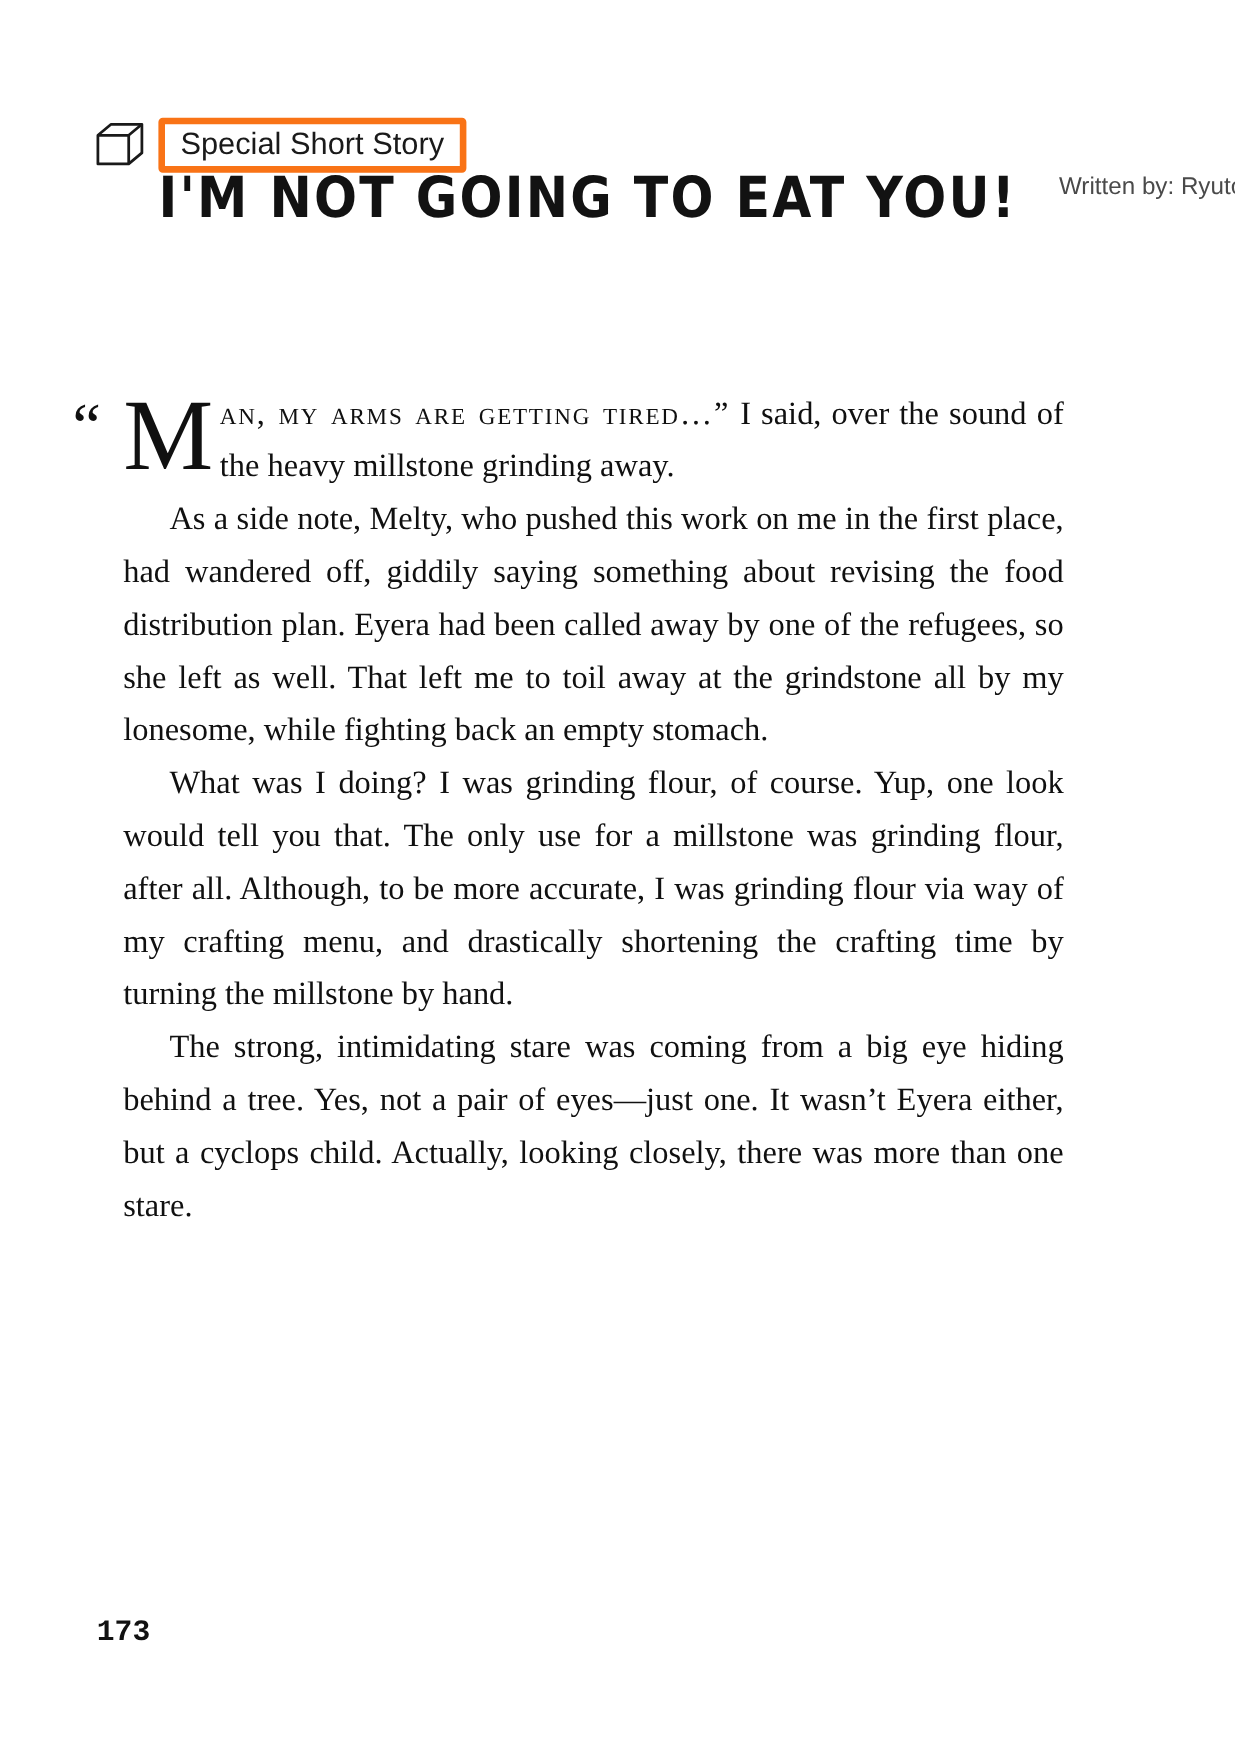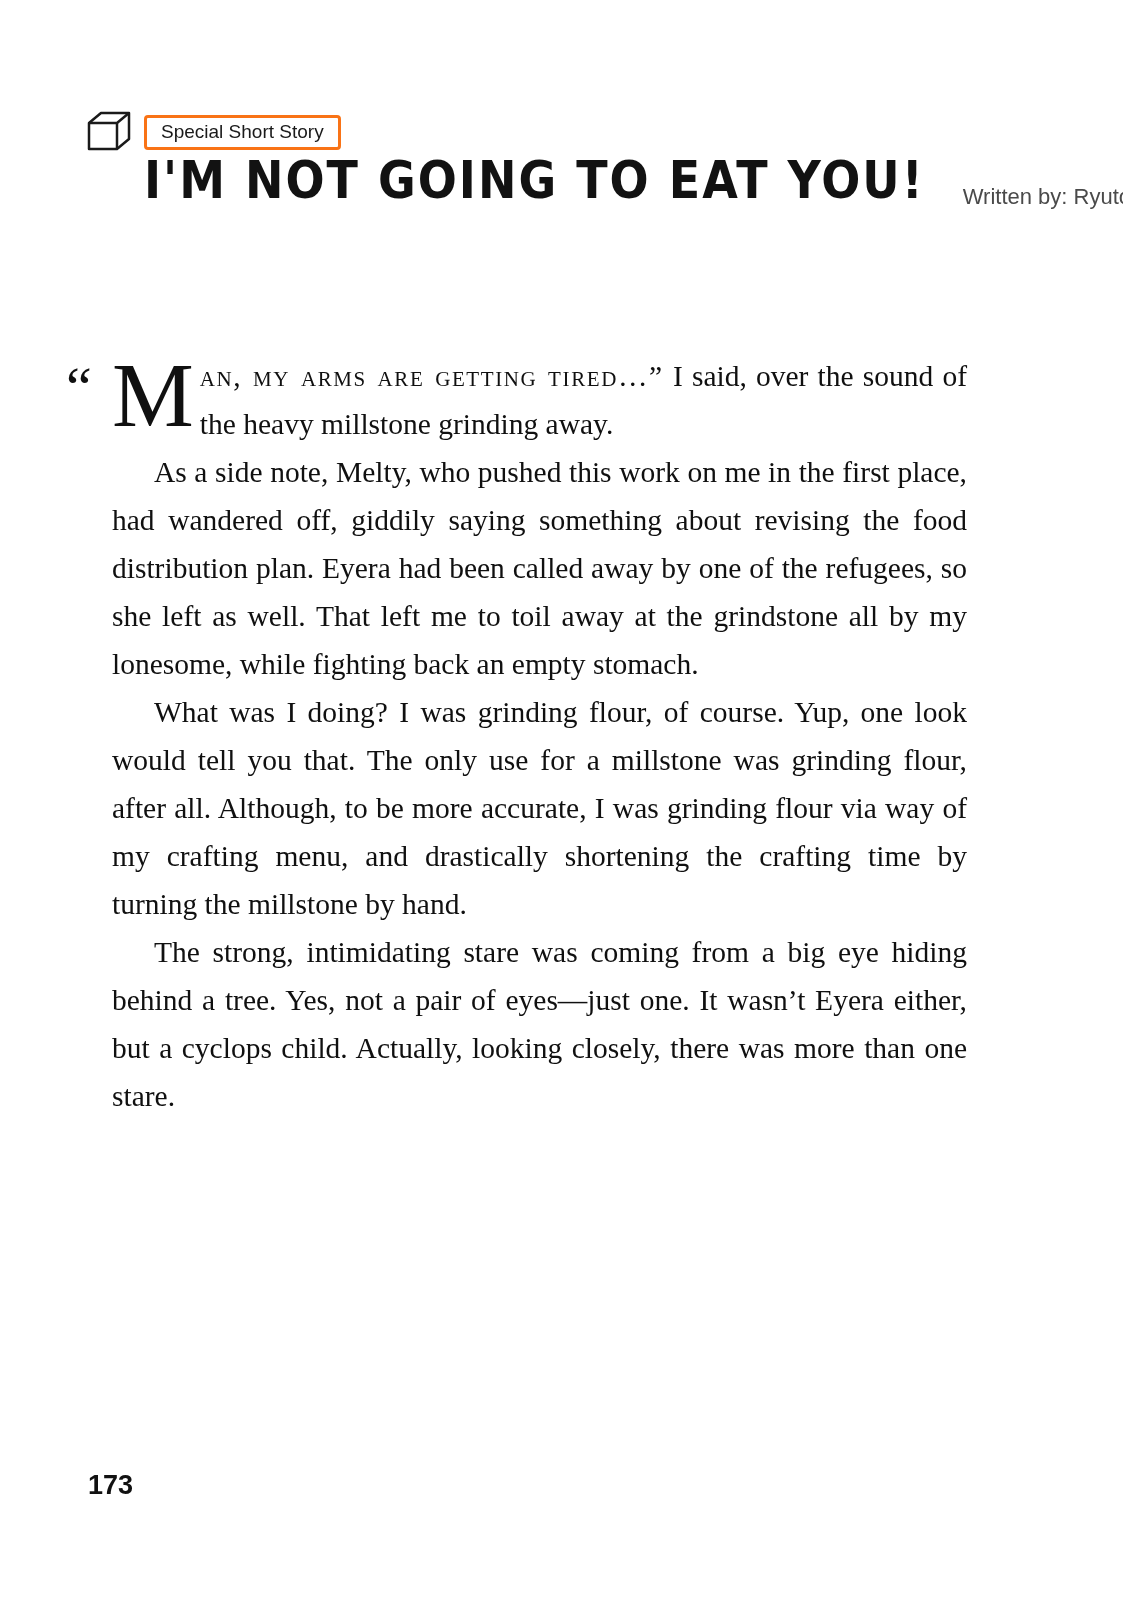--- a/index.html
+++ b/index.html
@@ -38,34 +38,34 @@
   }
 
   .cube-icon {
     width: 46px;
     height: 42px;
     margin-right: 12px;
     flex: 0 0 auto;
   }
 
   .label-box {
-    border: 3px solid #f97316;
+    border: 6px solid #f97316;
     border-radius: 4px;
     padding: 4px 14px 6px 14px;
     font-family: "Liberation Sans", sans-serif;
-    font-size: 19px;
+    font-size: 28px;
     line-height: 1;
     color: #1a1a1a;
     background: #ffffff;
     white-space: nowrap;
   }
 
   .title-row {
     display: flex;
-    align-items: flex-end;
+    align-items: flex-start;
     margin-top: 2px;
     padding-left: 58px;
   }
 
   .story-title {
     font-family: "DejaVu Sans", sans-serif;
     font-weight: bold;
     font-size: 46px;
     letter-spacing: 2px;
     color: #121212;
@@ -136,21 +136,21 @@
     margin: 0;
     text-indent: 42px;
     font-style: italic;
   }
 
   
   .page-number {
     position: absolute;
     left: 88px;
     top: 1470px;
-    font-family: Liberation Sans, sans-serif;
+    font-family: Liberation Mono, monospace;
     font-weight: bold;
     font-size: 27px;
     color: #111111;
   }
 </style>
 </head>
 <body>
 
 <div class="page">
 

